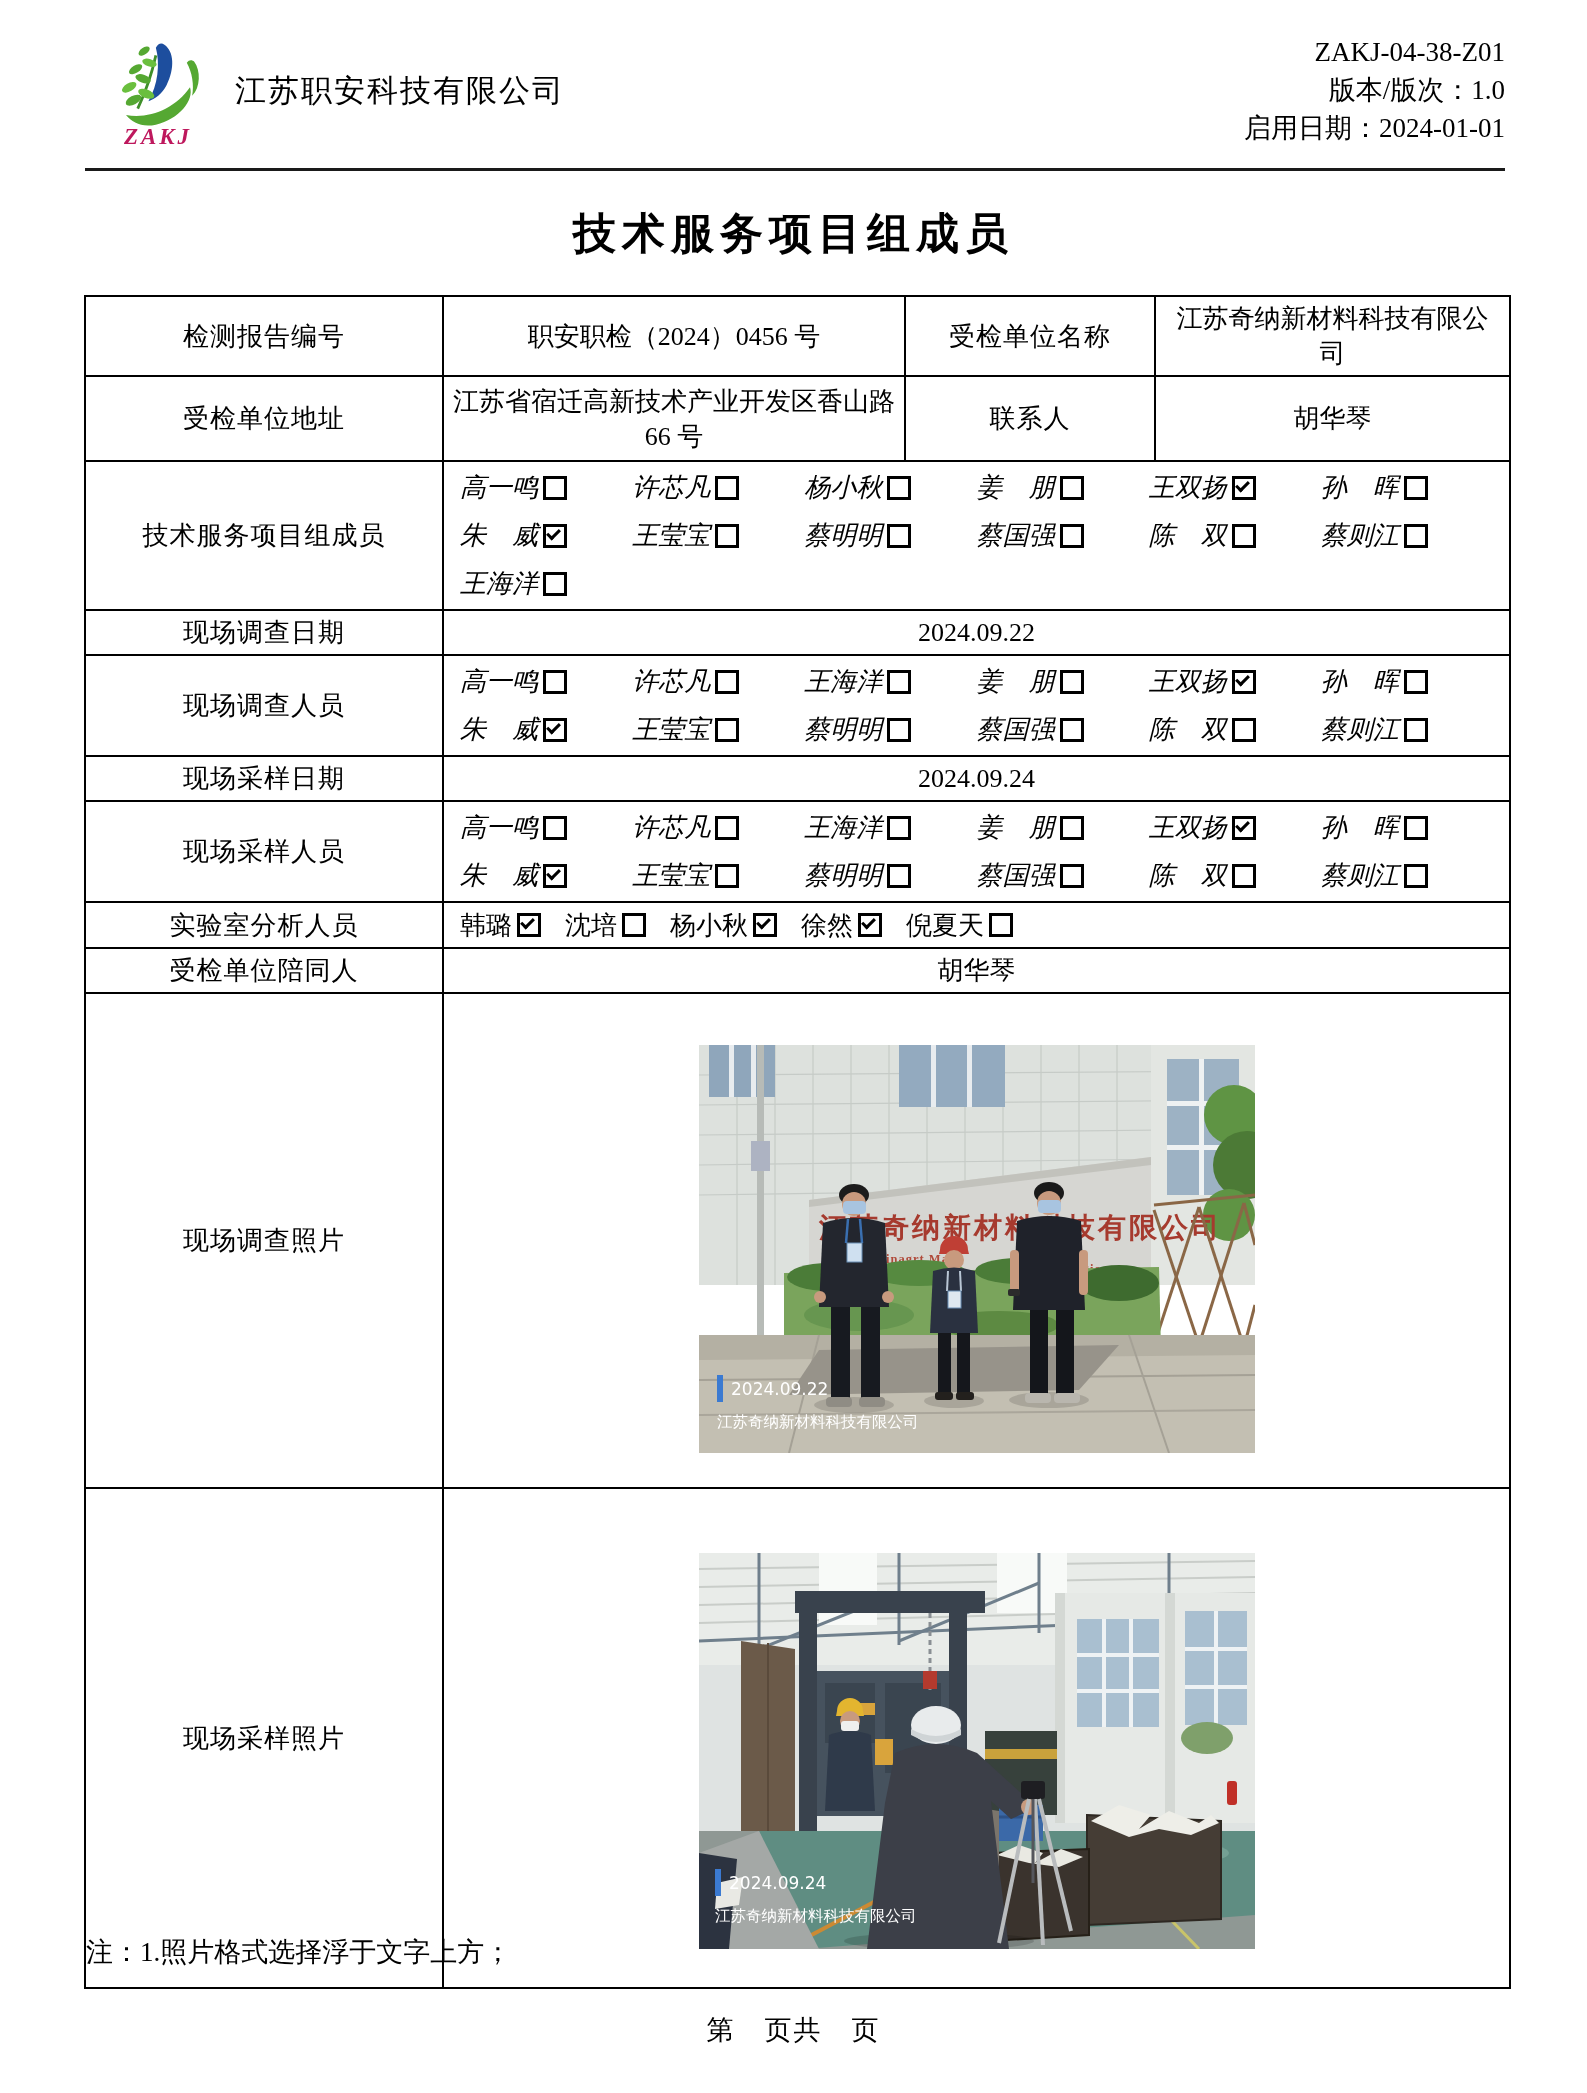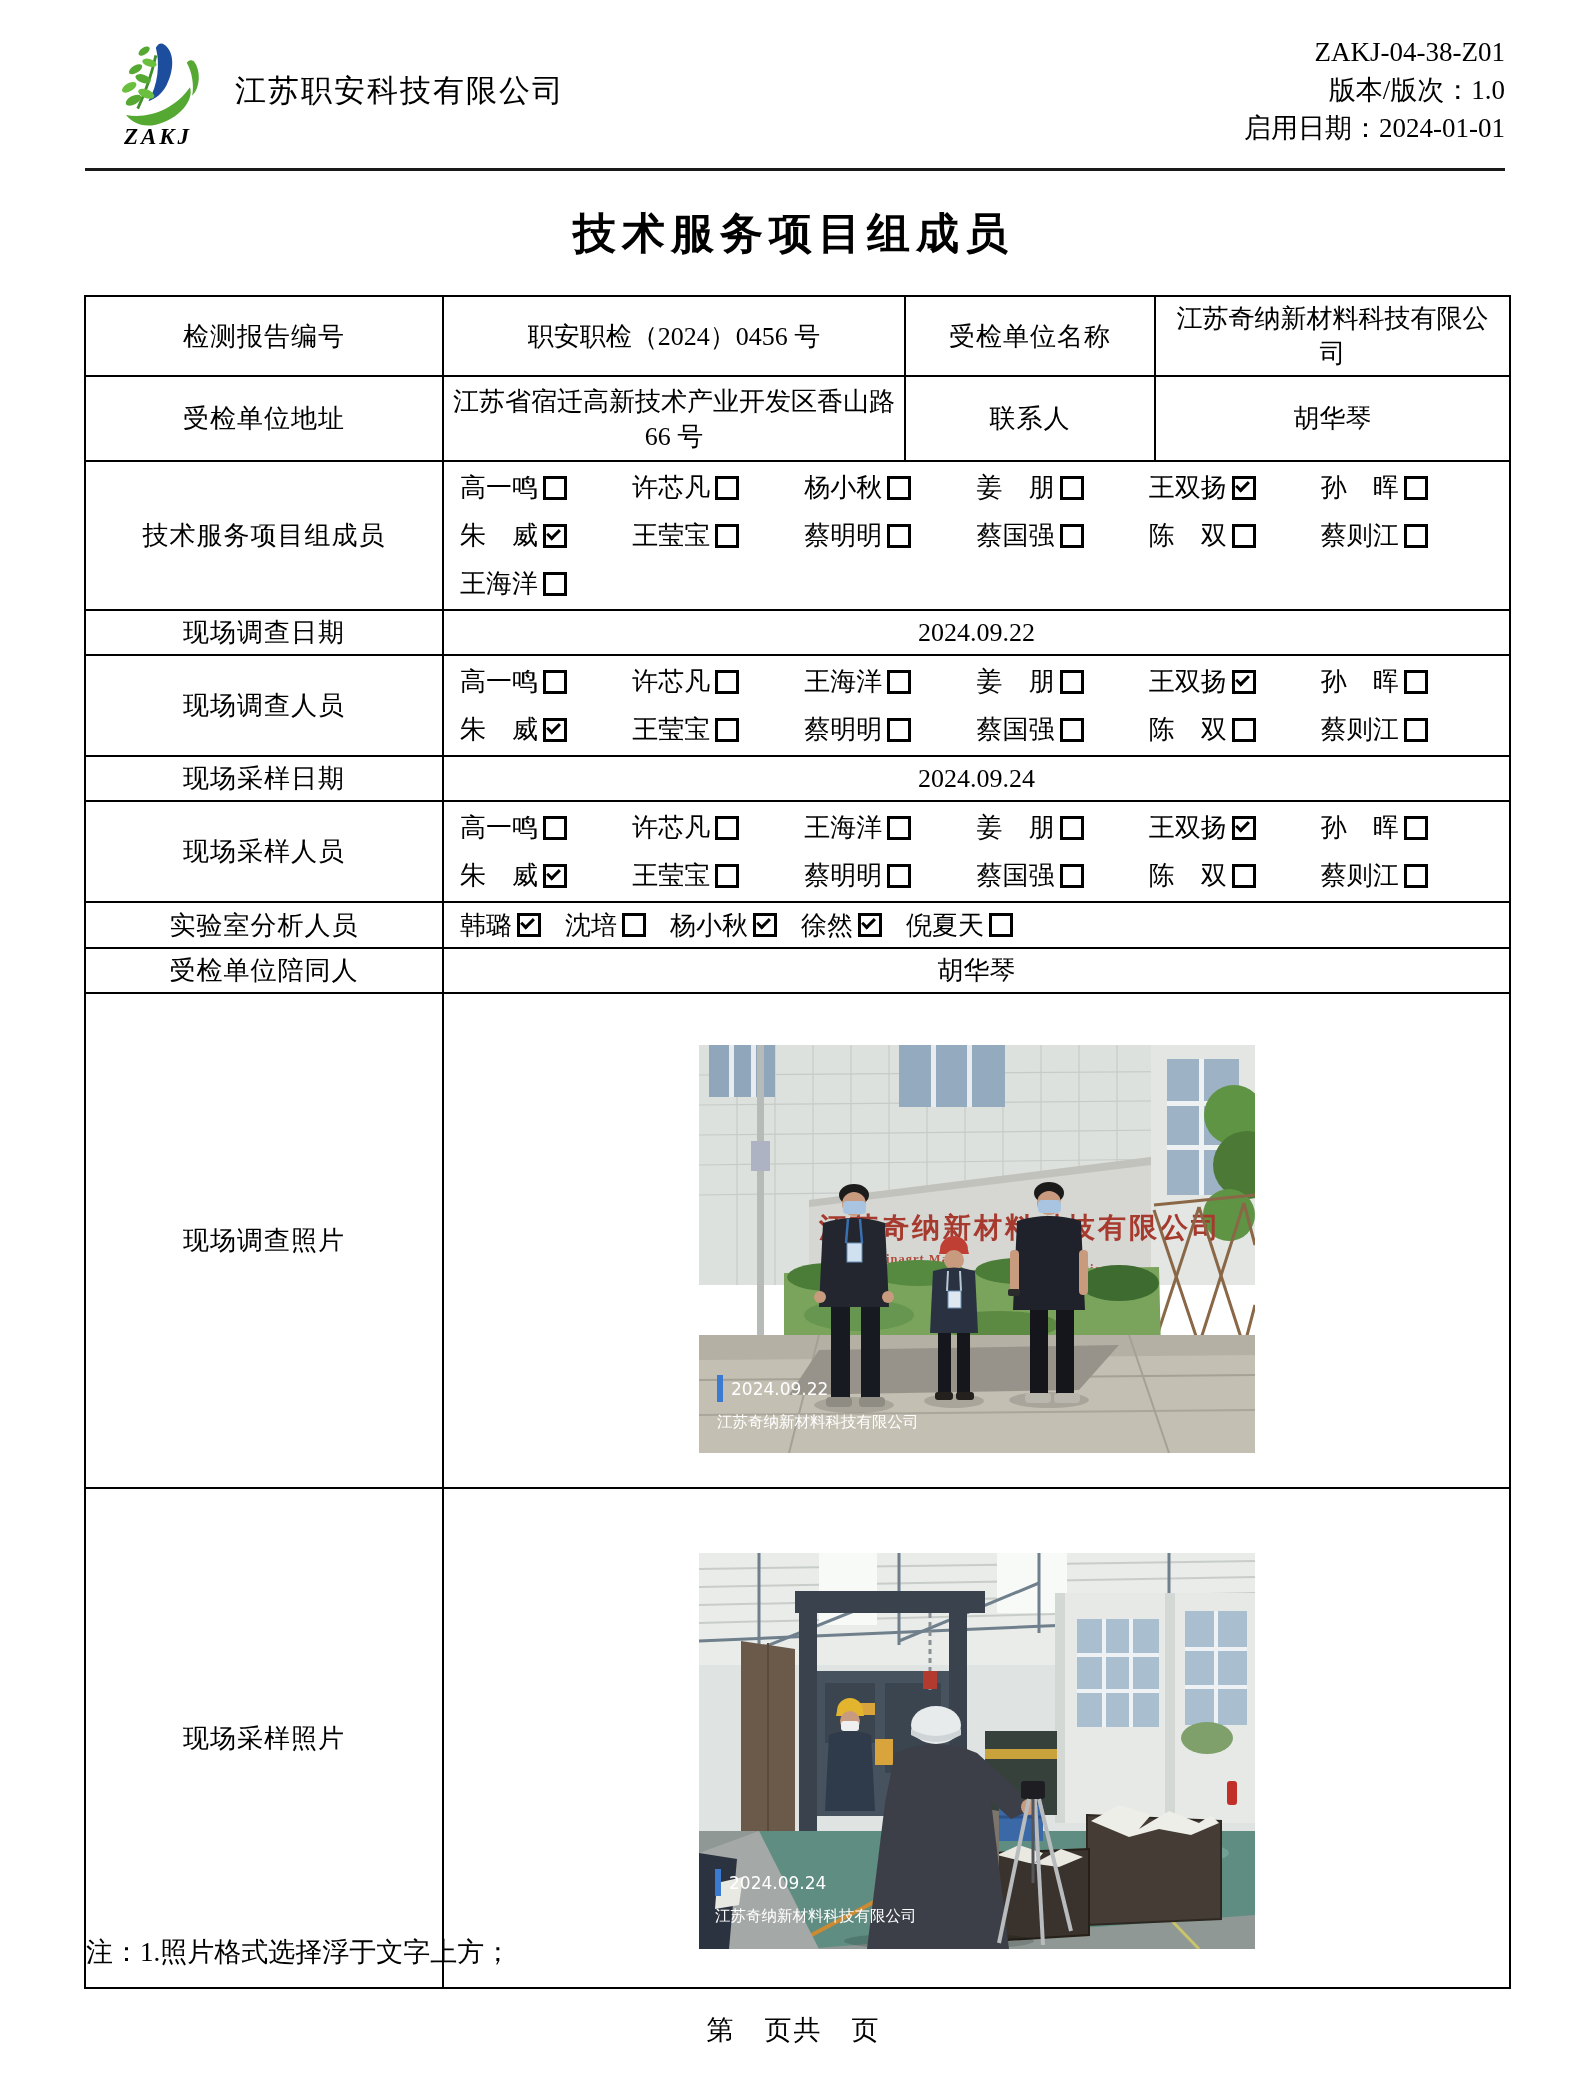--- a/index.html
+++ b/index.html
@@ -3,40 +3,40 @@
 <meta charset="utf-8">
 <style>
   html,body{margin:0;padding:0;background:#fff;}
   .page{width:1587px;height:2093px;position:relative;background:#fff;overflow:hidden;
         font-family:"Liberation Serif","DejaVu Serif",serif;color:#000;}
 
   
   .logo-block{position:absolute;left:88px;top:34px;width:140px;text-align:center;}
   .logo-svg{width:112px;height:96px;display:block;margin:0 auto;}
   .logo-text{font-style:italic;font-weight:bold;font-size:23px;letter-spacing:3px;
-             color:#000000;margin-top:-6px;}
+             color:#be185d;margin-top:-6px;}
   .company-name{position:absolute;left:235px;top:70px;font-size:31px;letter-spacing:2px;}
   .doc-info{position:absolute;right:82px;top:33px;text-align:right;font-size:27px;line-height:38px;}
   .header-rule{position:absolute;left:85px;top:168px;width:1420px;height:3px;background:#1a1a1a;}
 
   
   .doc-title{position:absolute;left:0;top:205px;width:100%;text-align:center;
              font-size:43px;font-weight:bold;letter-spacing:6px;}
 
   
   table.main{border-collapse:collapse;table-layout:fixed;width:1425px;
              position:absolute;left:84px;top:295px;}
   table.main th,table.main td{border:2px solid #000;font-size:26px;vertical-align:middle;
              padding:4px 8px;overflow:hidden;}
   table.main th{font-weight:normal;text-align:center;letter-spacing:1px;}
   td.val{text-align:center;}
   td.photocell{vertical-align:top;padding:0;}
 
   .member-grid{display:grid;grid-template-columns:repeat(6,1fr);row-gap:13px;
-               padding:4px 8px;}
+               padding:4px 8px;font-style:italic;}
   .member-line{display:flex;gap:24px;padding:0 8px;flex-wrap:nowrap;}
   .entry{white-space:nowrap;display:flex;align-items:center;}
   .mname{display:inline-block;}
   .cb{width:18px;height:18px;border:3px solid #000;margin-left:5px;position:relative;
       display:inline-block;flex:none;background:#fff;}
   .cb.checked::after{content:"";position:absolute;left:1px;top:2px;width:10px;height:5px;
       border-left:3px solid #000;border-bottom:3px solid #000;transform:rotate(-45deg);}
 
   
   .photo{width:556px;height:408px;margin:17px auto 0;position:relative;}

